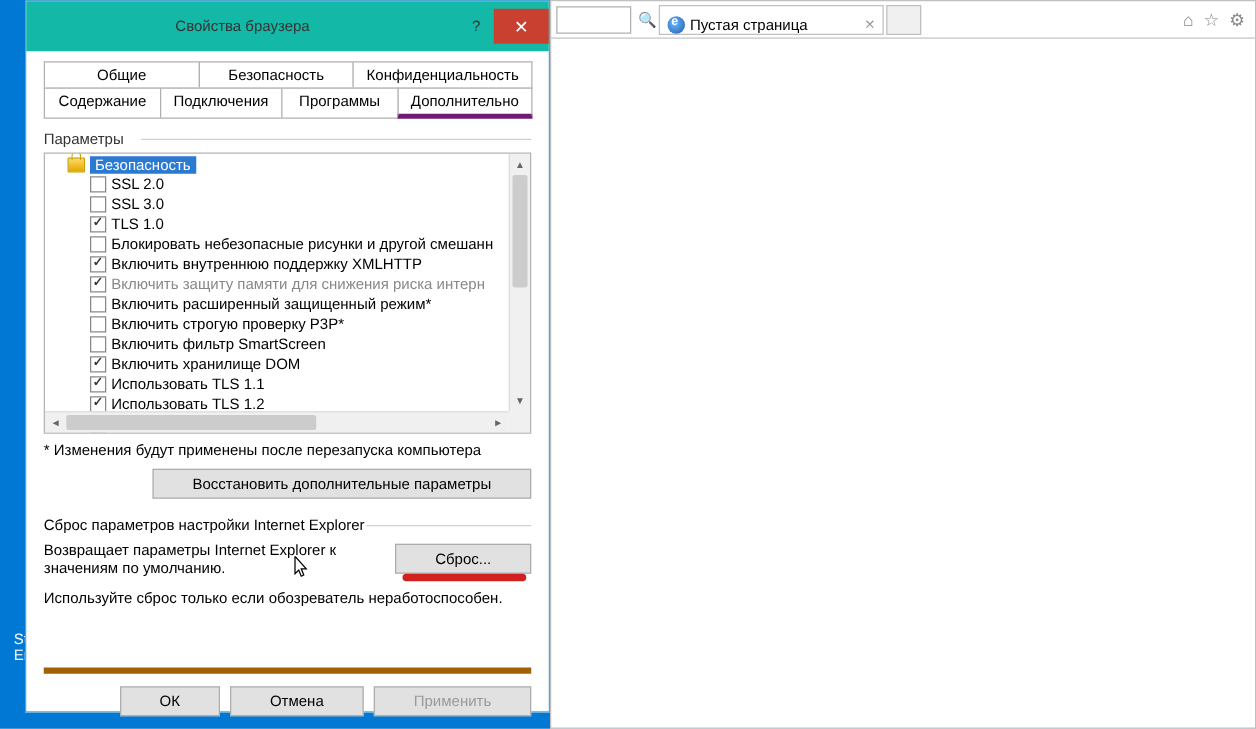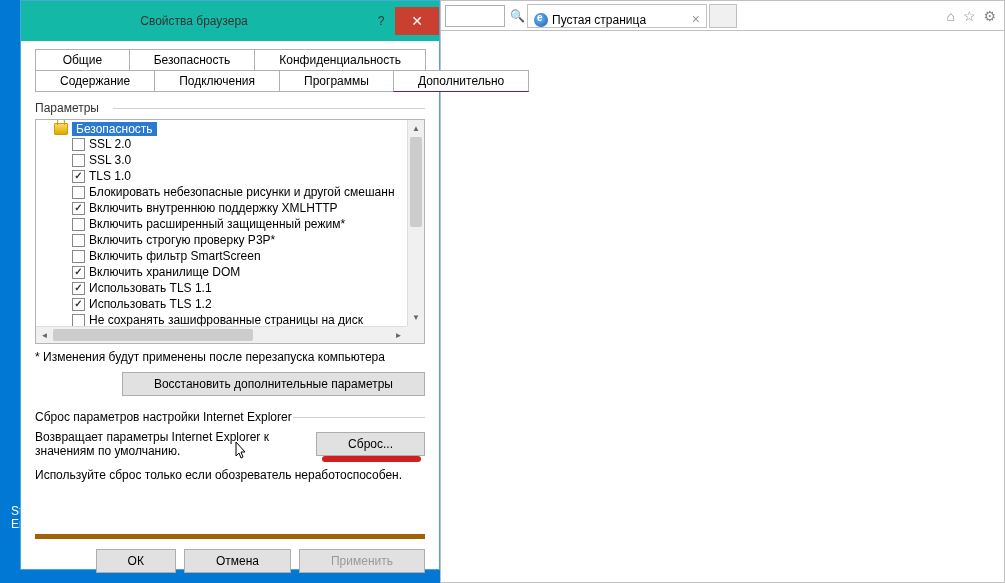--- a/index.html
+++ b/index.html
@@ -27,22 +27,22 @@
 .title-bar .title-text { flex: 1; text-align: center; color: #333; }
 .title-bar .win-btn { width: 28px; height: 28px; display: flex; align-items: center; justify-content: center; font-size: 12px; color: #333; }
 .title-bar .win-btn.help { color: #333; }
 .title-bar .win-btn.close { background: #c94030; color: #fff; width: 44px; font-size: 14px; }
 
 .dialog-body { padding: 8px 14px; height: calc(100% - 28px); display: flex; flex-direction: column; }
 
 
 .tabs { display: flex; flex-wrap: wrap; margin-bottom: 0; }
 .tabs-row { display: flex; width: 100%; }
-.tab { border: 1px solid #b0b0b0; background: #fff; padding: 3px 24px; margin-right: -1px; margin-bottom: -1px; cursor: default; text-align: center; }
-.tab.active { background: #fff; border-bottom: 1px solid #701a75; z-index: 2; position: relative; }
+.tab { border: 1px solid #b0b0b0; background: #fff; padding: 3px 10px; margin-right: -1px; margin-bottom: -1px; cursor: default; text-align: center; }
+.tab.active { background: #fff; border-bottom: 4px solid #701a75; z-index: 2; position: relative; }
 .tabs-row.top .tab { flex: 1; }
 .tabs-row.bottom .tab { flex: 1; }
 
 
 .group-label { margin: 10px 0 4px 0; color: #333; position: relative; }
 .group-label::after { content: ""; position: absolute; left: 78px; right: 0; top: 50%; border-top: 1px solid #d0d0d0; }
 
 .tree-box { border: 1px solid #b4b4b4; height: 225px; background: #fff; position: relative; overflow: hidden; }
 .tree-inner { padding: 2px 2px 2px 18px; }
 .tree-cat { display: flex; align-items: center; gap: 4px; }
@@ -148,20 +148,24 @@
             <span>TLS 1.0</span>
           </div>
           <div class="tree-item">
             <span class="chk"></span>
             <span>Блокировать небезопасные рисунки и другой смешанн</span>
           </div>
           <div class="tree-item">
             <span class="chk checked"></span>
             <span>Включить внутреннюю поддержку XMLHTTP</span>
           </div>
+          <div class="tree-item disabled">
+            <span class="chk checked"></span>
+            <span>Включить защиту памяти для снижения риска интерн</span>
+          </div>
           <div class="tree-item">
             <span class="chk"></span>
             <span>Включить расширенный защищенный режим*</span>
           </div>
           <div class="tree-item">
             <span class="chk"></span>
             <span>Включить строгую проверку P3P*</span>
           </div>
           <div class="tree-item">
             <span class="chk"></span>

